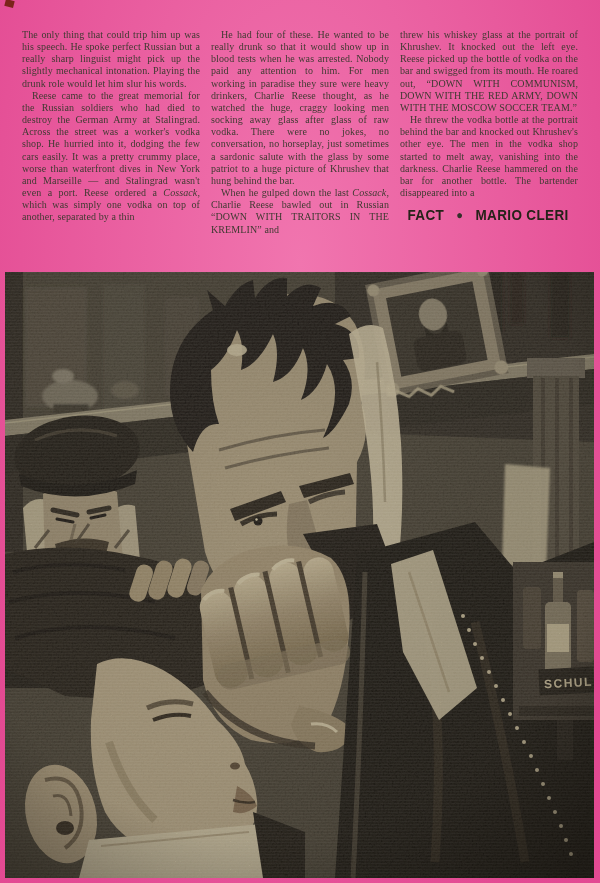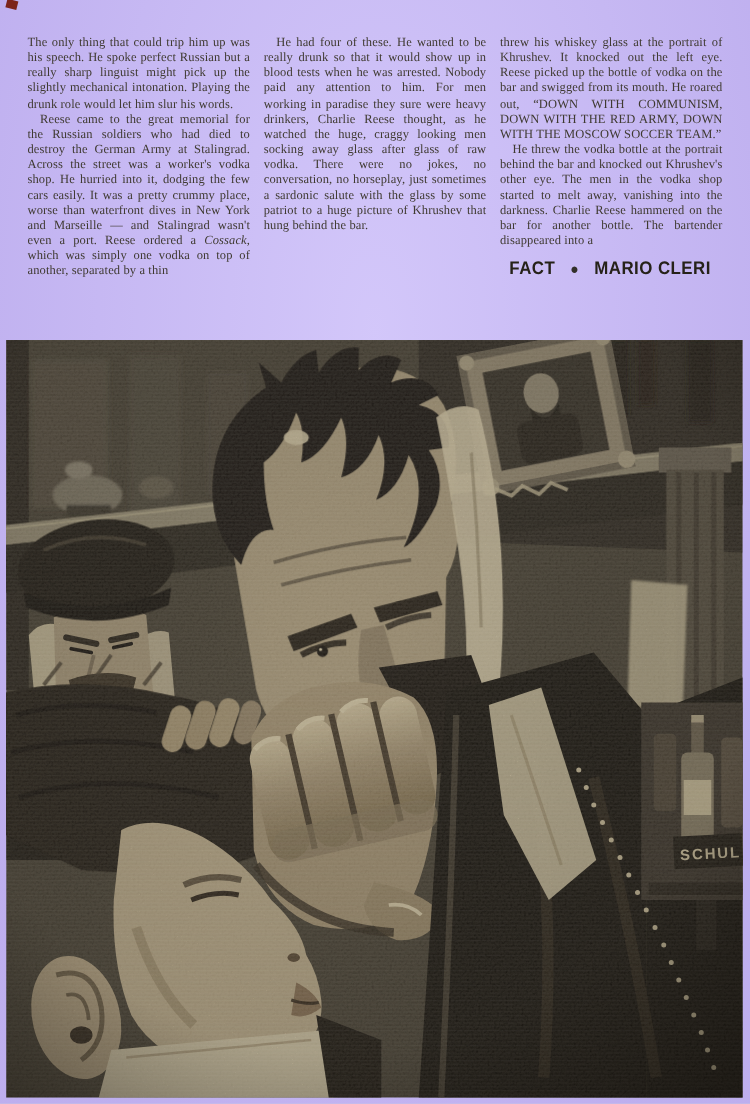--- a/index.html
+++ b/index.html
@@ -1,17 +1,17 @@
 <!DOCTYPE html>
 <html><head>
 <meta charset="utf-8">
 <style>
   html,body{margin:0;padding:0;}
   body{width:600px;height:883px;font-family:"Liberation Serif",serif;}
-  .page{position:relative;width:600px;height:883px;background:#c4b5fd;overflow:hidden;}
+  .page{position:relative;width:600px;height:883px;background:#ec4899;overflow:hidden;}
   .page::before{content:"";position:absolute;inset:0;pointer-events:none;
     background:radial-gradient(ellipse at 50% 30%, rgba(255,252,240,.25), rgba(120,100,70,.08) 85%);}
   .corner-mark{position:absolute;left:5px;top:0;width:9px;height:7px;background:#7c241a;transform:rotate(14deg);}
   .text-area{position:absolute;left:22px;top:29px;width:556px;height:236px;display:flex;gap:11px;}
   .col{flex:1 1 0;height:236px;overflow:hidden;color:#3f3a31;font-size:10px;line-height:12.15px;
     text-align:justify;letter-spacing:.1px;}
   .col p{margin:0;}
   .col p.indent{text-indent:10px;}
   .col i{}
   .byline{margin-top:10px;padding-left:8px;display:flex;align-items:center;gap:13px;
@@ -27,20 +27,21 @@
 
   <div class="corner-mark"></div>
 
   <div class="text-area">
     <div class="col">
         <p><span>The only thing that could trip him up was his speech. He spoke perfect Russian but a really sharp linguist might pick up the slightly mechanical intonation. Playing the drunk role would let him slur his words.</span></p>
         <p class="indent"><span>Reese came to the great memorial for the Russian soldiers who had died to destroy the German Army at Stalingrad. Across the street was a worker's vodka shop. He hurried into it, dodging the few cars easily. It was a pretty crummy place, worse than waterfront dives in New York and Marseille — and Stalingrad wasn't even a port. Reese ordered a </span><i>Cossack</i><span>, which was simply one vodka on top of another, separated by a thin</span></p>
       </div>
     <div class="col">
         <p class="indent"><span>He had four of these. He wanted to be really drunk so that it would show up in blood tests when he was arrested. Nobody paid any attention to him. For men working in paradise they sure were heavy drinkers, Charlie Reese thought, as he watched the huge, craggy looking men socking away glass after glass of raw vodka. There were no jokes, no conversation, no horseplay, just sometimes a sardonic salute with the glass by some patriot to a huge picture of Khrushev that hung behind the bar.</span></p>
+        <p class="indent"><span>When he gulped down the last </span><i>Cossack</i><span>, Charlie Reese bawled out in Russian “DOWN WITH TRAITORS IN THE KREMLIN” and</span></p>
       </div>
     <div class="col">
       <div>
           <p><span>threw his whiskey glass at the portrait of Khrushev. It knocked out the left eye. Reese picked up the bottle of vodka on the bar and swigged from its mouth. He roared out, “DOWN WITH COMMUNISM, DOWN WITH THE RED ARMY, DOWN WITH THE MOSCOW SOCCER TEAM.”</span></p>
           <p class="indent"><span>He threw the vodka bottle at the portrait behind the bar and knocked out Khrushev's other eye. The men in the vodka shop started to melt away, vanishing into the darkness. Charlie Reese hammered on the bar for another bottle. The bartender disappeared into a</span></p>
         </div>
       <div class="byline">
         <span>FACT</span>
         <span class="dot">●</span>
         <span>MARIO CLERI</span>

